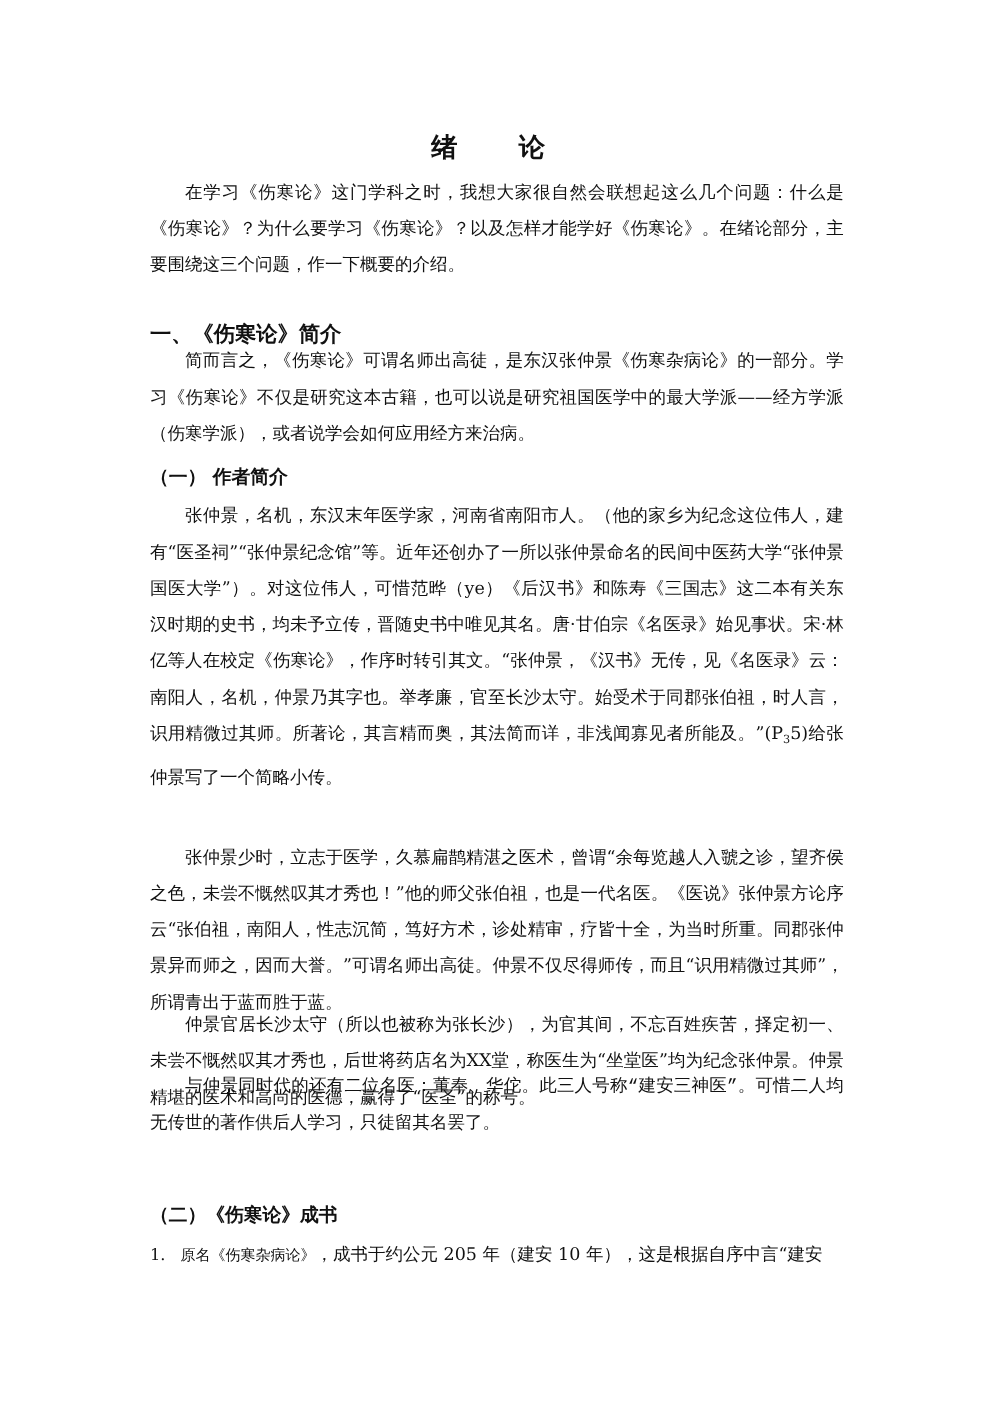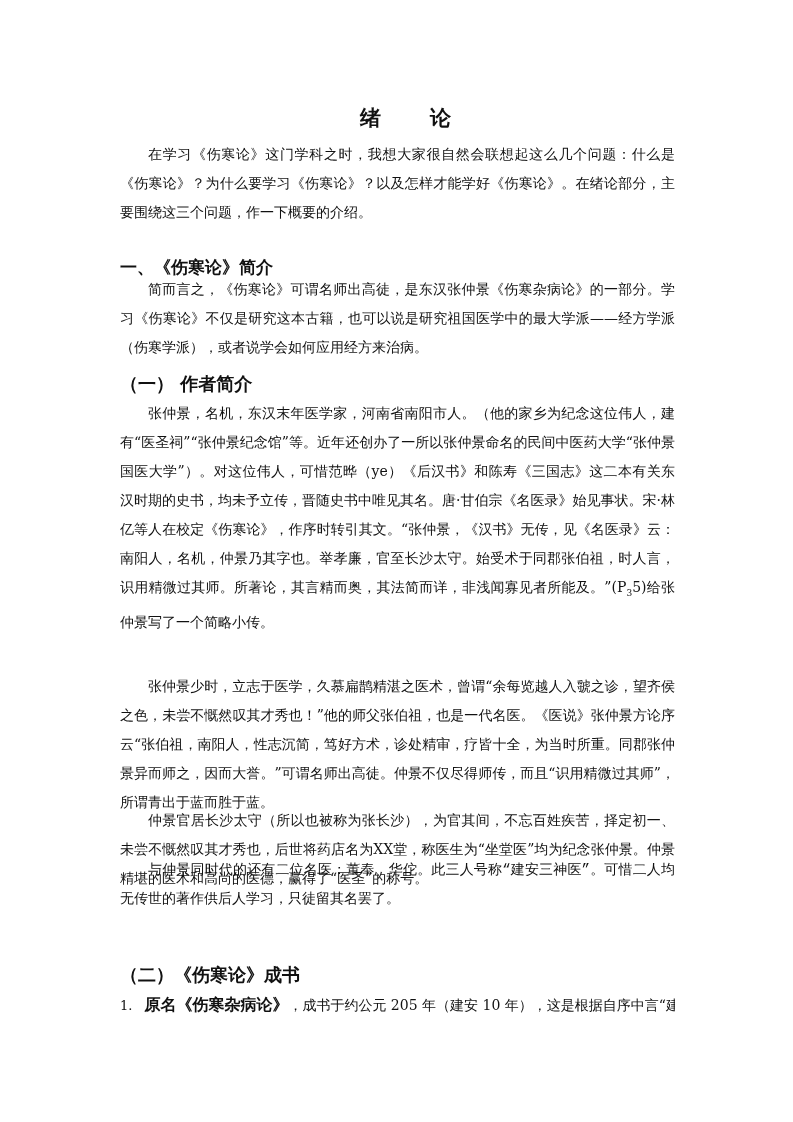--- a/index.html
+++ b/index.html
@@ -3,43 +3,43 @@
   <meta charset="utf-8">
   <style>
     html, body { margin: 0; padding: 0; background: #ffffff; }
     body {
       width: 793px; height: 1122px; position: relative; overflow: hidden;
       font-family: "DejaVu Serif", "Liberation Serif", serif;
       color: #111111;
     }
     .page { position: absolute; left: 120px; top: 0; width: 555px; }
     .title {
-      position: absolute; left: 15px; width: 555px; top: 104px;
+      position: absolute; left: 0; width: 555px; top: 104px;
       text-align: center; font-size: 21px; font-weight: bold; letter-spacing: 14px;
       font-family: "DejaVu Sans", "Liberation Sans", sans-serif;
     }
     .para {
       position: absolute; left: 0; width: 555px;
       font-size: 14px; line-height: 29px; text-align: justify;
       text-indent: 28px; margin: 0;
     }
     .h1 {
       position: absolute; left: 0; font-size: 17px; font-weight: bold;
       font-family: "DejaVu Sans", "Liberation Sans", sans-serif;
     }
     .h2 {
-      position: absolute; left: 0; font-size: 18px; font-weight: bold;
+      position: absolute; left: 0; font-size: 15px; font-weight: bold;
       font-family: "DejaVu Sans", "Liberation Sans", sans-serif;
     }
     .list-item {
       position: absolute; left: 0; width: 555px; font-size: 14px; line-height: 29px;
       white-space: nowrap; overflow: hidden;
     }
     .list-num { font-size: 13px; margin-right: 12px; }
-    .list-bold { font-weight: bold; font-size: 16px; font-family: "DejaVu Sans", "Liberation Sans", sans-serif; }
+    .list-bold { font-weight: normal; font-size: 12px; font-family: "DejaVu Sans", "Liberation Sans", sans-serif; }
     sub { font-size: 9px; }
   </style>
 </head>
 <body>
 
 <div class="page">
   <div class="title">绪　论</div>
 
   <p class="para" style="top:140px;">在学习《伤寒论》这门学科之时，我想大家很自然会联想起这么几个问题：什么是《伤寒论》？为什么要学习《伤寒论》？以及怎样才能学好《伤寒论》。在绪论部分，主要围绕这三个问题，作一下概要的介绍。</p>
 

